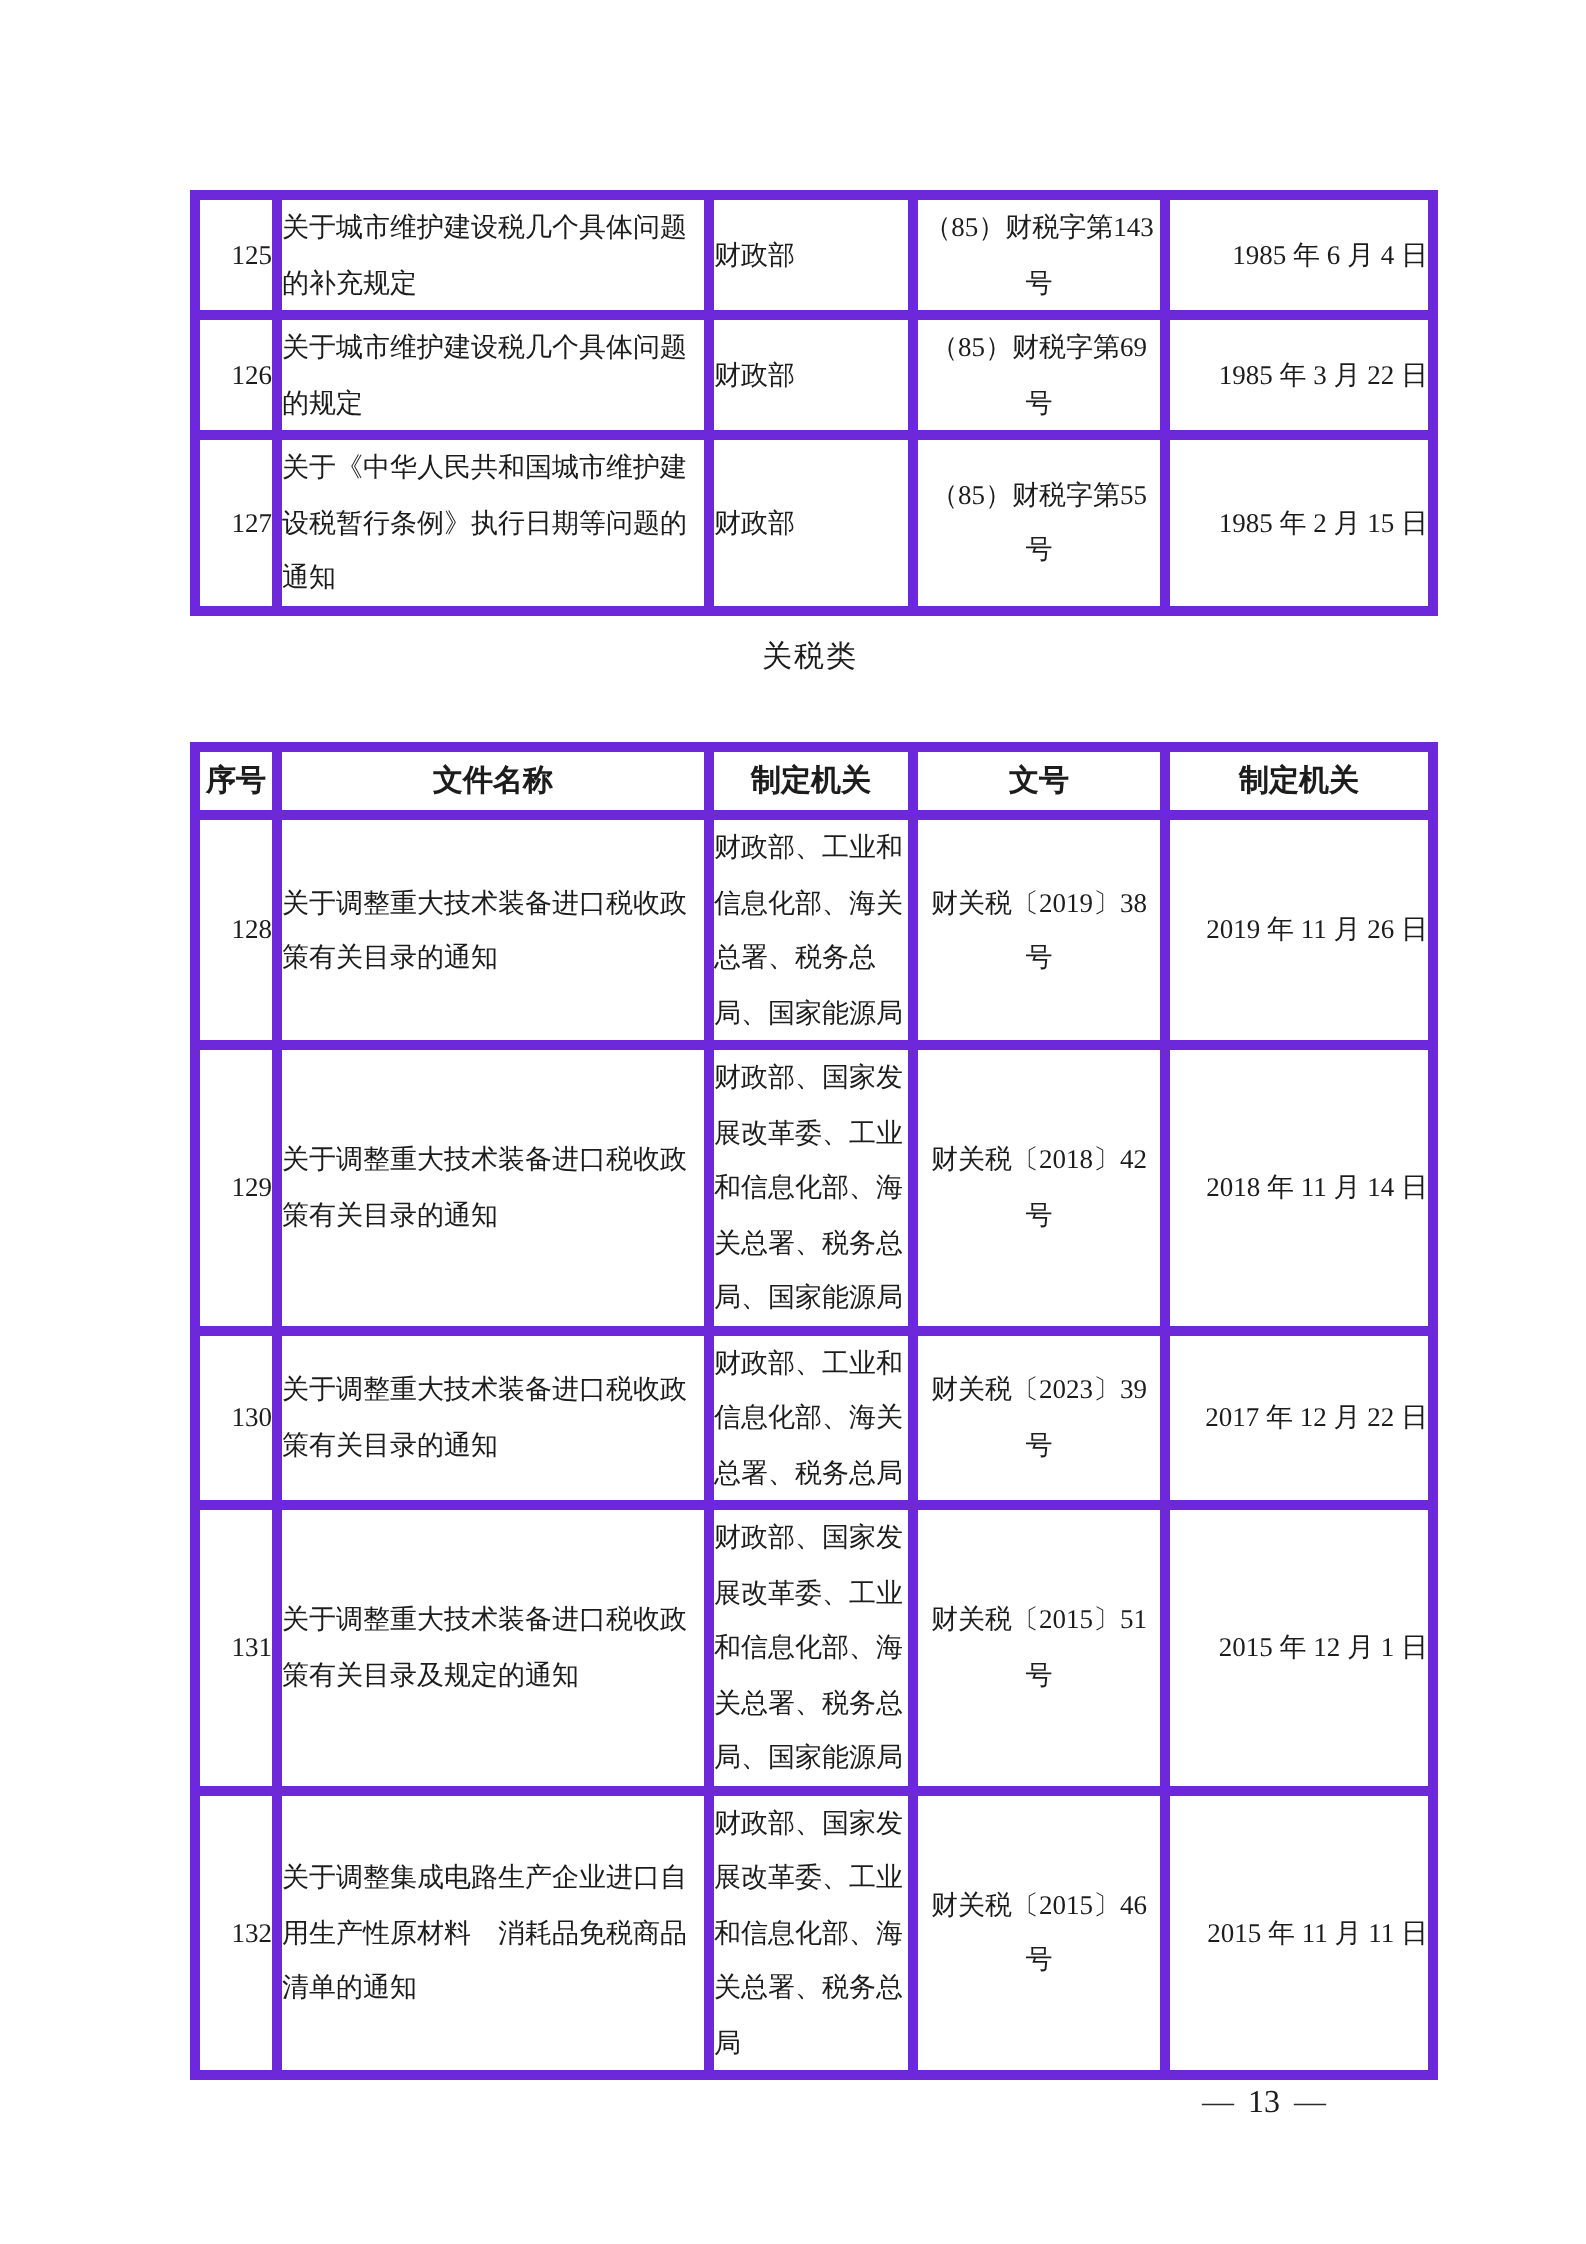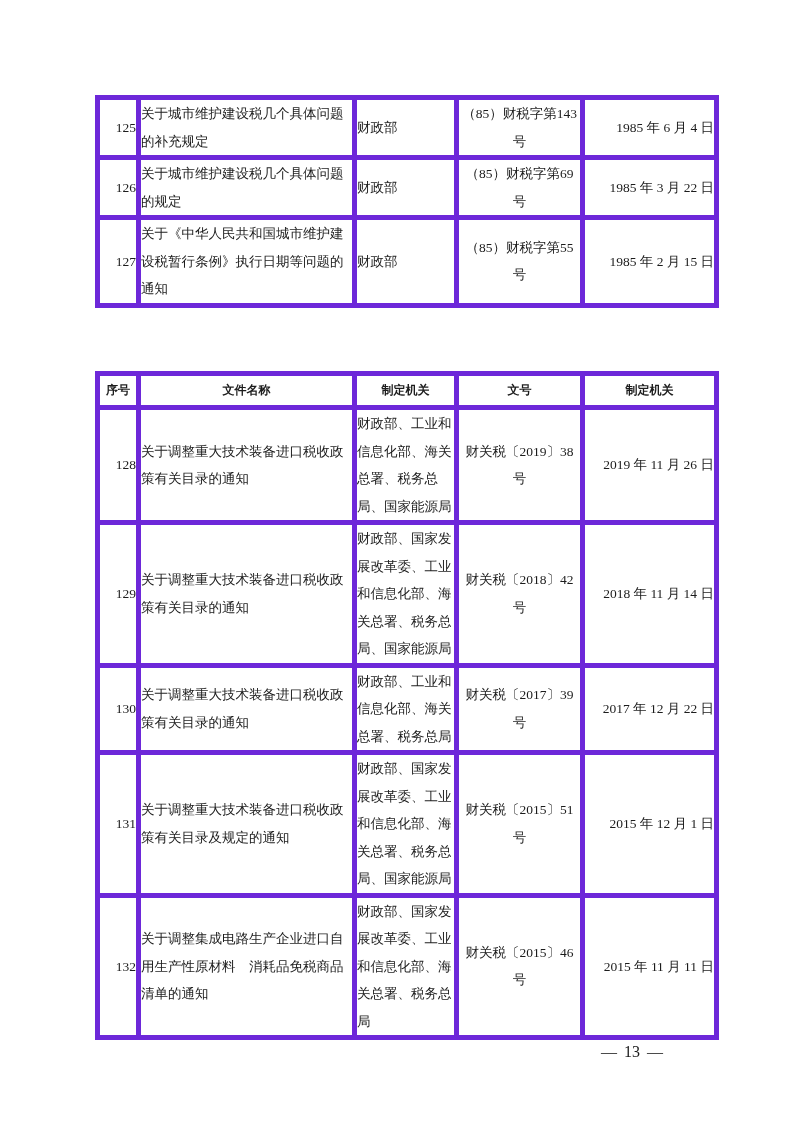--- a/index.html
+++ b/index.html
@@ -40,21 +40,21 @@
   td.org-cell  { text-align: left; padding: 2px 0 2px 6px; }
   td.doc-cell  { text-align: center; padding: 2px 2px 2px 7px; }
   td.date-cell { text-align: right; padding: 2px 2px 2px 7px; }
 
   #table1 { top: 95px; }
   #table2 { top: 371px; }
 
   #table2 th {
     font-family: "Liberation Sans", "DejaVu Sans", sans-serif;
     font-weight: bold;
-    font-size: 12px;
+    font-size: 15px;
     text-align: center;
     height: 29px;
     line-height: 29px;
   }
 
   .section-title {
     position: absolute;
     top: 320px; left: 95px; width: 620px;
     text-align: center;
     font-size: 15px;
@@ -103,20 +103,21 @@
     <tr style="height:83px;">
       <td class="no-cell">127</td>
       <td class="name-cell">关于《中华人民共和国城市维护建设税暂行条例》执行日期等问题的通知</td>
       <td class="org-cell">财政部</td>
       <td class="doc-cell">（85）财税字第55号</td>
       <td class="date-cell">1985 年 2 月 15 日</td>
     </tr>
   </tbody>
     </table>
 
+  <div class="section-title">关税类</div>
 
   <table class="doc-table" id="table2">
     <colgroup>
       <col class="c-no">
         <col class="c-name">
         <col class="c-org">
         <col class="c-doc">
         <col class="c-date">
     </colgroup>
     <tbody>
@@ -138,21 +139,21 @@
       <td class="no-cell">129</td>
       <td class="name-cell">关于调整重大技术装备进口税收政策有关目录的通知</td>
       <td class="org-cell">财政部、国家发展改革委、工业和信息化部、海关总署、税务总局、国家能源局</td>
       <td class="doc-cell">财关税〔2018〕42号</td>
       <td class="date-cell">2018 年 11 月 14 日</td>
     </tr>
     <tr style="height:87px;">
       <td class="no-cell">130</td>
       <td class="name-cell">关于调整重大技术装备进口税收政策有关目录的通知</td>
       <td class="org-cell">财政部、工业和信息化部、海关总署、税务总局</td>
-      <td class="doc-cell">财关税〔2017〕39号</td>
+      <td class="doc-cell">财关税〔2023〕39号</td>
       <td class="date-cell">2017 年 12 月 22 日</td>
     </tr>
     <tr style="height:135px;">
       <td class="no-cell">131</td>
       <td class="name-cell">关于调整重大技术装备进口税收政策有关目录及规定的通知</td>
       <td class="org-cell">财政部、国家发展改革委、工业和信息化部、海关总署、税务总局、国家能源局</td>
       <td class="doc-cell">财关税〔2015〕51号</td>
       <td class="date-cell">2015 年 12 月 1 日</td>
     </tr>
     <tr style="height:138px;">

